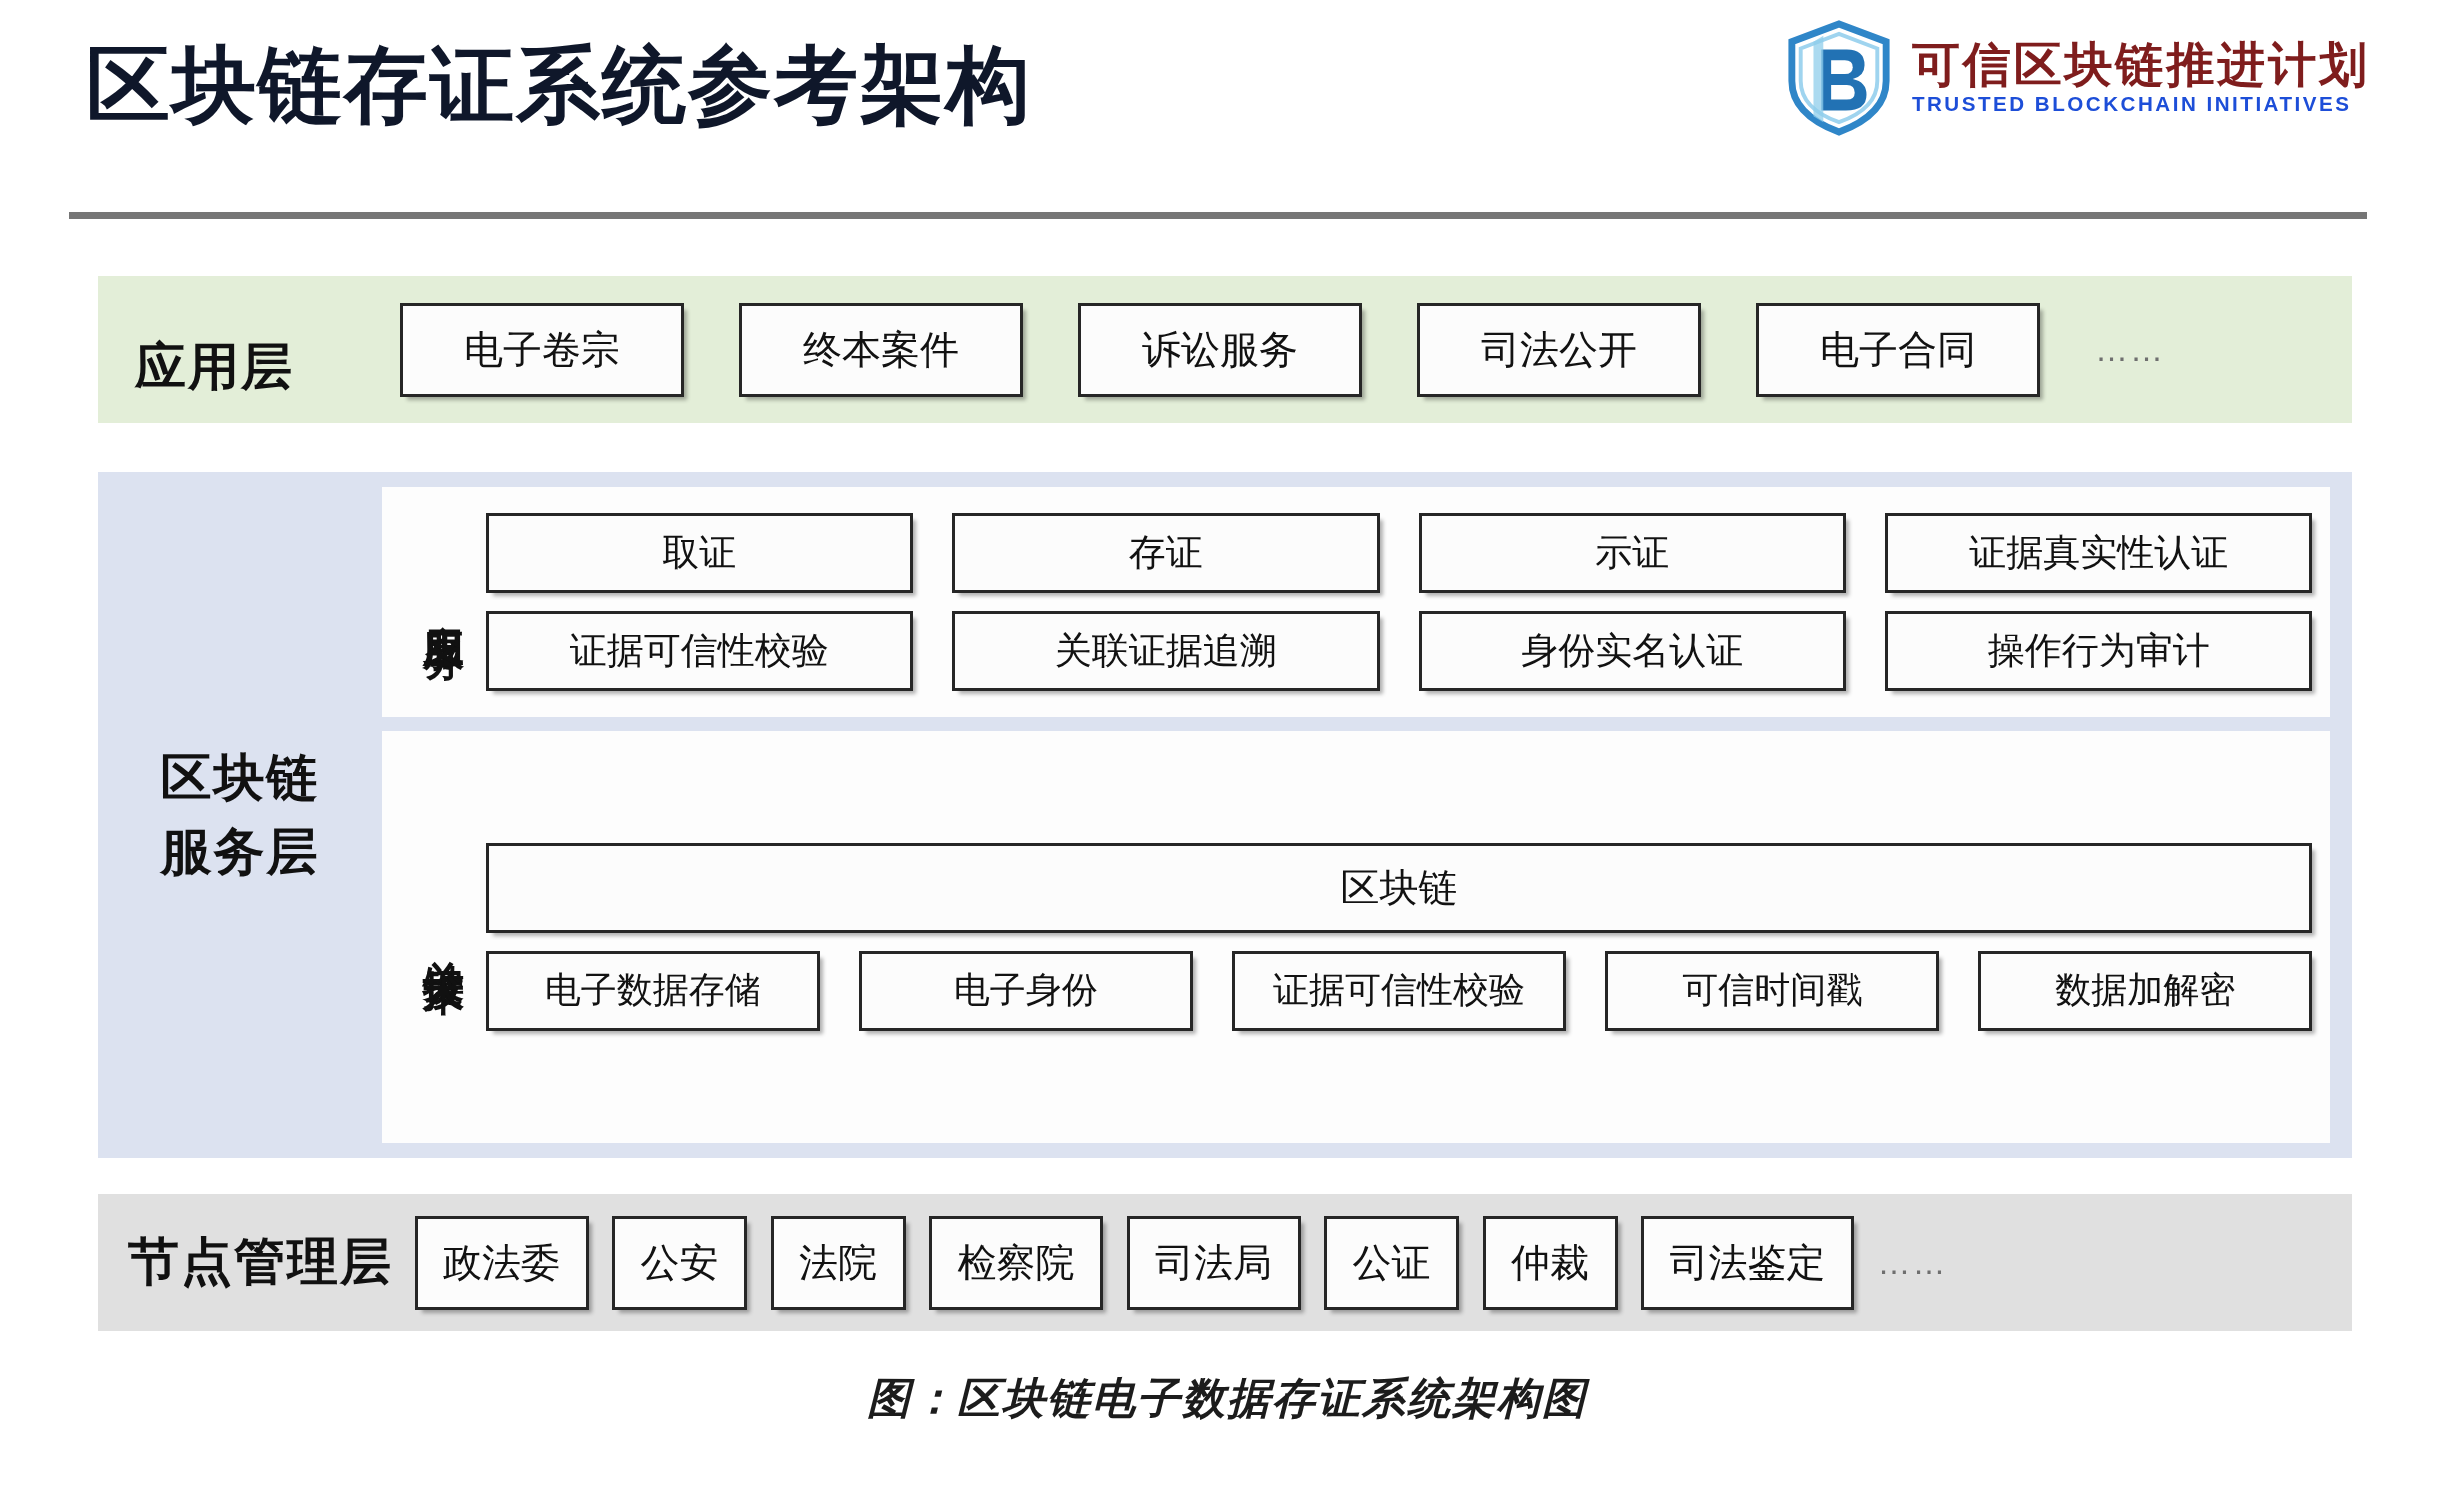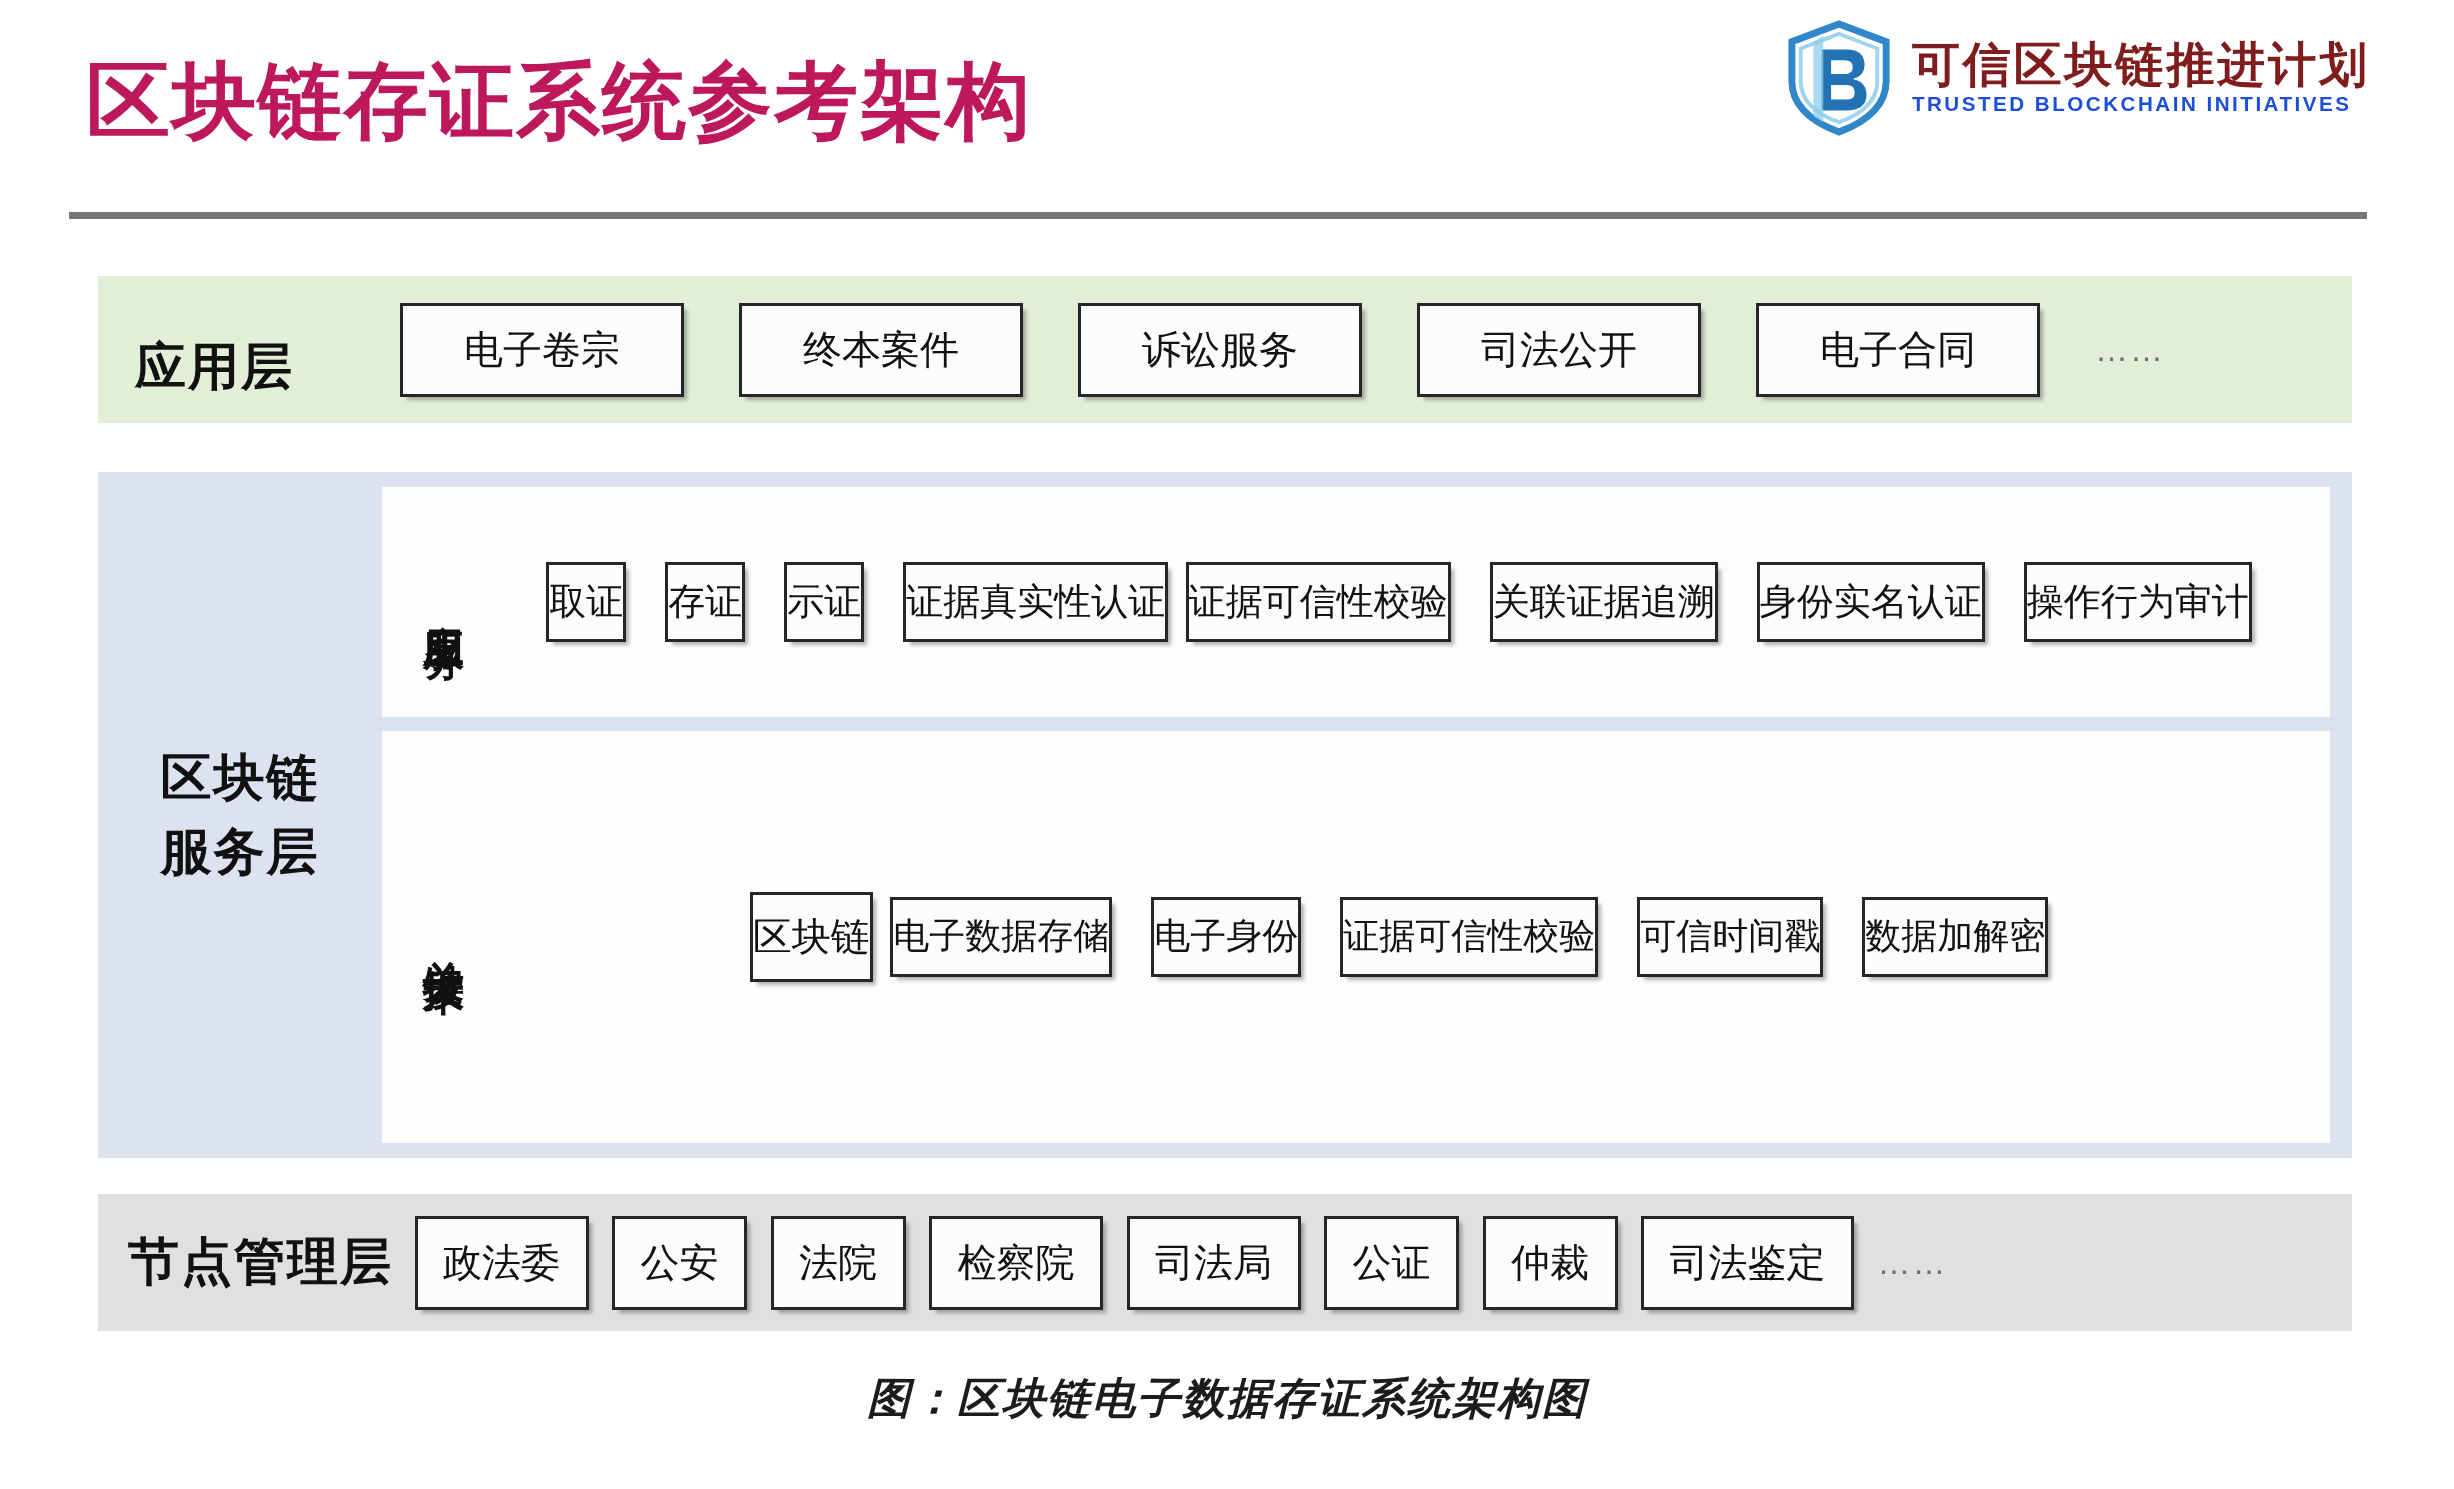--- a/index.html
+++ b/index.html
@@ -21,25 +21,24 @@
     left: 0; top: 0;
     width: 2454px;
     height: 214px;
   }
   #page-title {
     position: absolute;
     left: 86px;
     top: 31px;
     font-size: 84px;
     font-weight: 700;
-    color: #be185d;
+    color: #0f172a;
     letter-spacing: 2px;
     line-height: 108px;
     white-space: nowrap;
-    margin-top: 16px;
   }
   #brand-logo {
     position: absolute;
     right: 84px;
     top: 19.6px;
     display: flex;
     align-items: center;
     gap: 17.6px;
   }
   #shield-icon { width: 110px; height: 116px; display:block; }
@@ -162,21 +161,21 @@
     letter-spacing: 4.9px;
     line-height: 49px;
     margin-left: 37px;
     margin-right: 17.6px;
     text-align: center;
     white-space: nowrap;
   }
   .panel-rows {
     flex: 1;
     display: flex;
-    flex-direction: row;
+    flex-direction: column;
     justify-content: center;
     gap: 17.6px;
     padding-right: 18px;
   }
   .panel-row { display: flex; align-items: center; gap: 39px; }
   #panel-app-service .node-box {
     height: 80px;
     flex: 1 1 0;
     font-size: 37px;
   }

